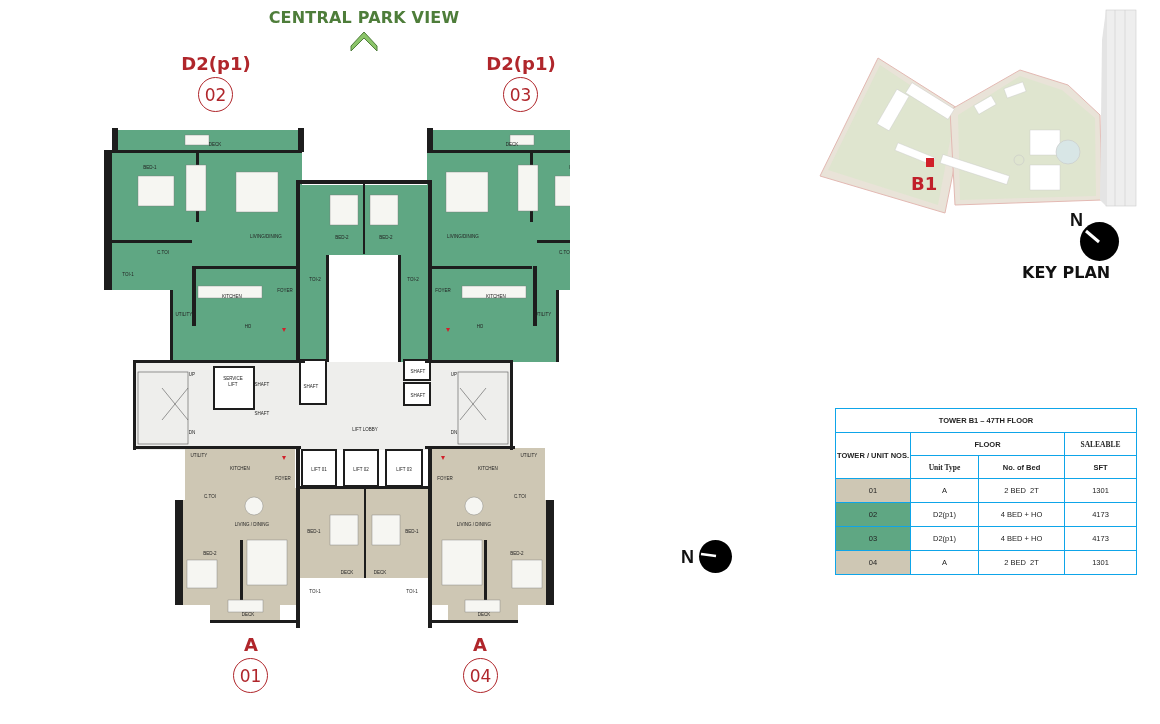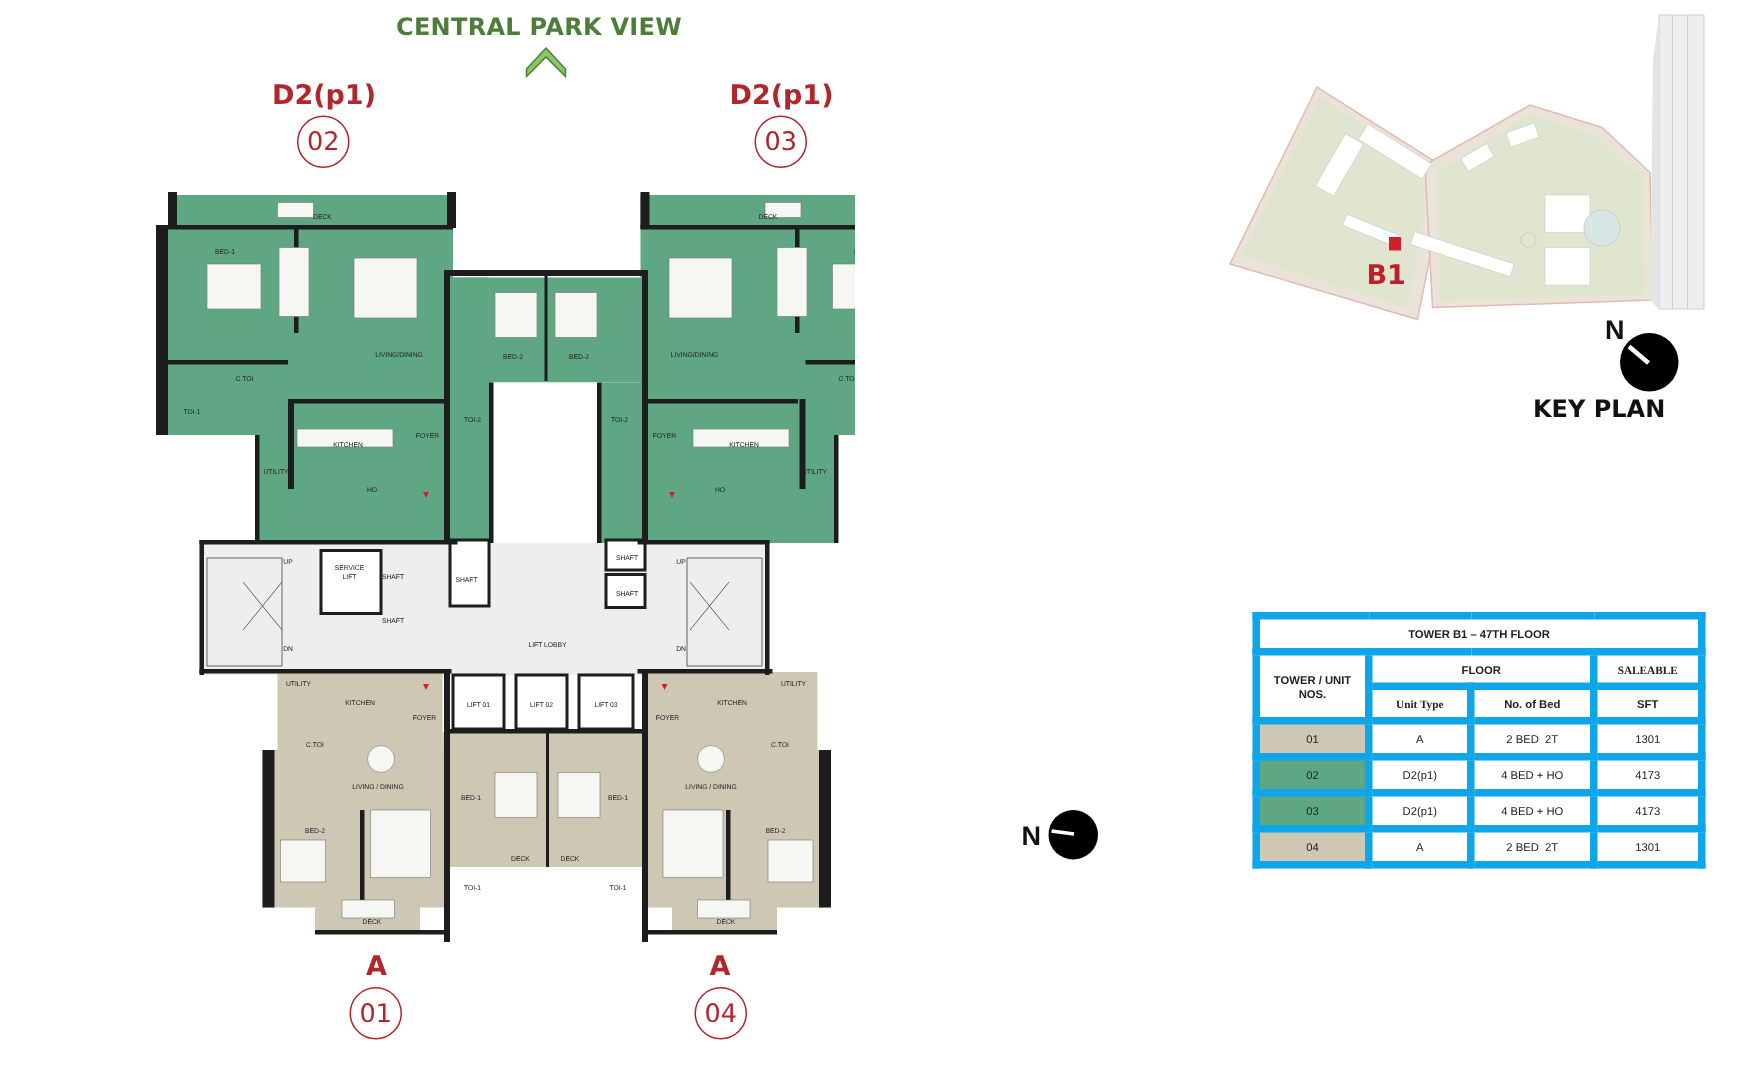--- a/index.html
+++ b/index.html
@@ -2,38 +2,38 @@
 <html><head>
 <meta charset="utf-8">
 <style>
   * { box-sizing: border-box; margin: 0; padding: 0; }
   html, body { width: 1160px; height: 724px; background: #ffffff; overflow: hidden; }
   body { position: relative; font-family: "Liberation Sans", sans-serif; color: #222; }
 
   .abs { position: absolute; }
 
   
-  .park-view { left: 264px; top: 8px; width: 200px; font-family: "DejaVu Sans", sans-serif; font-weight: bold; font-size: 16px; color: #4e7d3a; letter-spacing: 0.2px; }
+  .park-view { left: 264px; top: 8px; width: 200px; text-align: center; font-family: "DejaVu Sans", sans-serif; font-weight: bold; font-size: 16px; color: #4e7d3a; letter-spacing: 0.2px; }
   .park-arrow { left: 349px; top: 28px; width: 30px; height: 24px; }
 
   .unit-type { font-family: "DejaVu Sans", sans-serif; font-weight: bold; font-size: 18px; color: #b0262b; text-align: center; width: 90px; }
   .unit-circle { width: 35px; height: 35px; border: 1.5px solid #b0262b; border-radius: 50%; color: #b0262b; font-family: "DejaVu Sans", sans-serif; font-size: 17px; display: flex; align-items: center; justify-content: center; }
 
   
   .plan { left: 100px; top: 125px; width: 470px; height: 505px; }
 
   
   .keyplan { left: 815px; top: 8px; width: 325px; height: 210px; }
   .key-title { left: 1022px; top: 263px; font-family: "DejaVu Sans", sans-serif; font-weight: bold; font-size: 16px; color: #111; }
   .north-label { font-family: "Liberation Sans", sans-serif; font-weight: bold; font-size: 18px; color: #111; }
   .north-disc { border-radius: 50%; background: #000; }
 
   
   .tbl { left: 835px; top: 408px; width: 302px; border-collapse: collapse; font-family: "Liberation Sans", sans-serif; font-size: 7.5px; color: #222; }
-  .tbl td, .tbl th { border: 5px solid #0ea5e9; text-align: center; vertical-align: middle; }
+  .tbl td, .tbl th { border: 1px solid #0ea5e9; text-align: center; vertical-align: middle; }
   .tbl th { font-weight: bold; }
   .tbl .hdr-title { height: 24px; }
   .tbl .hdr2 { height: 23px; }
   .tbl .row td { height: 24px; }
   .c-beige { background: #cec7b4; }
   .c-green { background: #5fa783; }
 </style>
 </head>
 <body>
 

